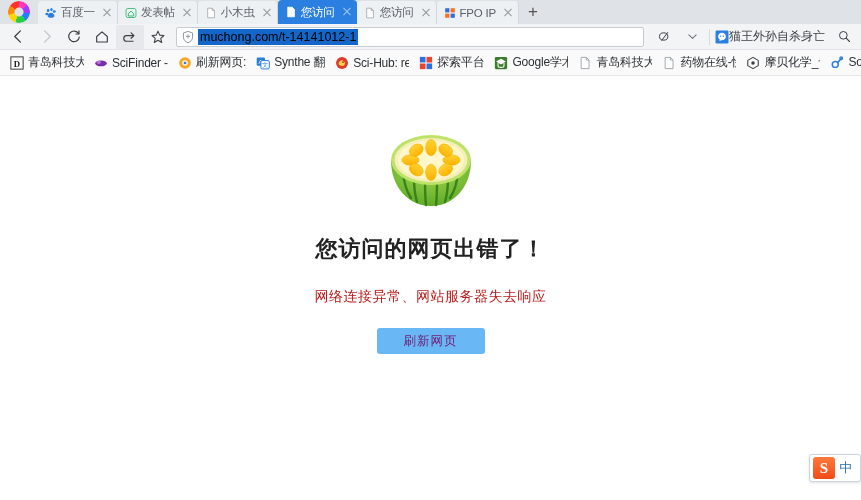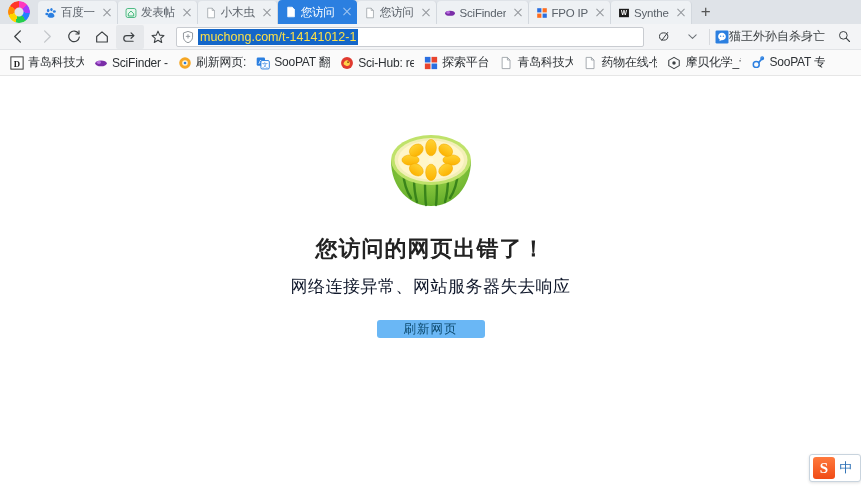--- a/index.html
+++ b/index.html
@@ -112,21 +112,21 @@
     border-radius:2px;
     display:flex; align-items:center;
     margin:0 6px 0 4px;
     padding:0 4px;
     min-width:0;
     overflow:hidden;
   }
   #shield{ flex:0 0 14px; width:14px;height:14px; margin-right:3px; color:#8d9399; }
   #urltext{
     background:#1466c8;
-    color:#fde047;
+    color:#000000;
     font-size:12.5px;
     padding:1px 2px;
     white-space:nowrap;
     letter-spacing:0px;
     font-family:"Liberation Sans","DejaVu Sans",sans-serif;
   }
   #omnibox-right{ margin-left:auto; display:flex; align-items:center; }
   .tb-sep{ width:1px;height:16px;background:#d8dade;margin:0 3px; }
   #searchbox{
     flex:0 0 auto; height:20px;
@@ -171,29 +171,29 @@
     padding-top:40px;
     display:flex; flex-direction:column; align-items:center;
   }
   #fruit{ width:100px;height:100px; display:block; }
   #err-title{
     margin-top:18px;
     font-size:22px; font-weight:bold; color:#222;
     letter-spacing:1px;
   }
   #err-sub{
-    margin-top:11px;
-    font-size:17px; color:#0f172a;
+    margin-top:24px;
+    font-size:14px; color:#b91c1c;
     letter-spacing:.5px;
   }
   #refresh-btn{
     margin-top:22px;
-    width:108px;height:18px;
+    width:108px;height:26px;
     background:#6ab7f5;
-    color:#0c4a6e;
+    color:#701a75;
     border:none;
     border-radius:3px;
     font-size:12.5px;
     font-family:"Liberation Sans","DejaVu Sans",sans-serif;
     display:flex;align-items:center;justify-content:center;
     letter-spacing:1px;
     cursor:pointer;
   }
 
   
@@ -263,42 +263,26 @@
       <div class="tab">
         <svg class="favicon" viewBox="0 0 16 16">
         <path d="M3.6 1.6 L9.6 1.6 L12.6 4.6 L12.6 14.4 L3.6 14.4 Z" fill="#ffffff" stroke="#9aa0a6" stroke-width="1"></path>
         <path d="M9.6 1.6 L9.6 4.6 L12.6 4.6" fill="none" stroke="#9aa0a6" stroke-width="1"></path>
       </svg>
         <span class="label">您访问</span>
         <span class="close"></span>
       </div>
       <div class="tab">
         <svg class="favicon" viewBox="0 0 16 16">
-        <ellipse cx="8" cy="8.4" rx="6.6" ry="3.4" fill="#7b2ea8"></ellipse>
-        <ellipse cx="5.6" cy="7.2" rx="2.4" ry="1.8" fill="#b96fe0"></ellipse>
-      </svg>
-        <span class="label">SciFinder</span>
-        <span class="close"></span>
-      </div>
-      <div class="tab">
-        <svg class="favicon" viewBox="0 0 16 16">
         <rect x="1.6" y="1.6" width="5.6" height="5.6" fill="#2b6fe0"></rect>
         <rect x="8.8" y="1.6" width="5.6" height="5.6" fill="#ff6d1f"></rect>
         <rect x="1.6" y="8.8" width="5.6" height="5.6" fill="#ff6d1f"></rect>
         <rect x="8.8" y="8.8" width="5.6" height="5.6" fill="#2b6fe0"></rect>
       </svg>
         <span class="label">FPO IP</span>
-        <span class="close"></span>
-      </div>
-      <div class="tab">
-        <svg class="favicon" viewBox="0 0 16 16">
-        <rect x="1.4" y="2.4" width="13.2" height="11.2" fill="#1b1b1b"></rect>
-        <text x="8" y="11.2" font-size="8.4" font-family="Liberation Sans, sans-serif" font-weight="bold" fill="#ffffff" text-anchor="middle">W</text>
-      </svg>
-        <span class="label">Synthe</span>
         <span class="close"></span>
       </div>
     </div>
   <div id="newtab">+</div>
 </div>
 
 <div id="toolbar">
   <div class="tbtn">
     <svg width="15" height="15" viewBox="0 0 16 16">
       <path d="M10 2 L4 8 L10 14" fill="none" stroke="#3c4043" stroke-width="1.4" stroke-linecap="round" stroke-linejoin="round"></path>
@@ -393,38 +377,46 @@
       </svg>
       <span class="bmlabel">刷新网页:</span>
     </div>
     <div class="bm">
       <svg class="bmicon" viewBox="0 0 16 16">
         <rect x="0.8" y="1.6" width="9.5" height="9.5" rx="1.4" fill="#2b7fe0"></rect>
         <text x="5.3" y="9" font-size="7" fill="#fff" font-family="Liberation Sans, sans-serif" text-anchor="middle">A</text>
         <rect x="5.6" y="5.2" width="9.6" height="9.6" rx="1.4" fill="#ffffff" stroke="#2b7fe0" stroke-width="1.1"></rect>
         <text x="10.4" y="12.6" font-size="7" fill="#2b7fe0" font-family="Liberation Sans, sans-serif" text-anchor="middle">文</text>
       </svg>
-      <span class="bmlabel">SooPAT 翻</span>
+      <span class="bmlabel">Synthe 翻</span>
     </div>
     <div class="bm">
       <svg class="bmicon" viewBox="0 0 16 16">
         <circle cx="8" cy="8" r="6.8" fill="#e03a2f"></circle>
         <path d="M4 9 C4.6 5.8 7 4.4 9 5.2 C11 6 11.8 8.4 11 10 C10.2 11.6 7 12.2 4 9 Z" fill="#ffd24a"></path>
         <circle cx="9.2" cy="7" r="0.9" fill="#6b2a00"></circle>
       </svg>
       <span class="bmlabel">Sci-Hub: re</span>
     </div>
     <div class="bm">
       <svg class="bmicon" viewBox="0 0 16 16">
         <rect x="1" y="1" width="6.4" height="6.4" fill="#2b6fe0"></rect>
         <rect x="8.6" y="1" width="6.4" height="6.4" fill="#e8442e"></rect>
         <rect x="1" y="8.6" width="6.4" height="6.4" fill="#e8442e"></rect>
         <rect x="8.6" y="8.6" width="6.4" height="6.4" fill="#2b6fe0"></rect>
       </svg>
       <span class="bmlabel">探索平台</span>
+    </div>
+    <div class="bm">
+      <svg class="bmicon" viewBox="0 0 16 16">
+        <rect x="1" y="1" width="14" height="14" rx="1.6" fill="#3a7d2c"></rect>
+        <path d="M8 3.2 L13.6 6.4 L8 9.6 L2.4 6.4 Z" fill="#ffffff"></path>
+        <path d="M4.6 8 L4.6 11.4 C4.6 12.4 6.2 13 8 13 C9.8 13 11.4 12.4 11.4 11.4 L11.4 8" fill="none" stroke="#ffffff" stroke-width="1.2"></path>
+      </svg>
+      <span class="bmlabel">Google学术</span>
     </div>
     <div class="bm">
       <svg class="bmicon" viewBox="0 0 16 16">
         <path d="M3.6 1.6 L9.6 1.6 L12.6 4.6 L12.6 14.4 L3.6 14.4 Z" fill="#ffffff" stroke="#9aa0a6" stroke-width="1"></path>
         <path d="M9.6 1.6 L9.6 4.6 L12.6 4.6" fill="none" stroke="#9aa0a6" stroke-width="1"></path>
       </svg>
       <span class="bmlabel">青岛科技大</span>
     </div>
     <div class="bm">
       <svg class="bmicon" viewBox="0 0 16 16">

